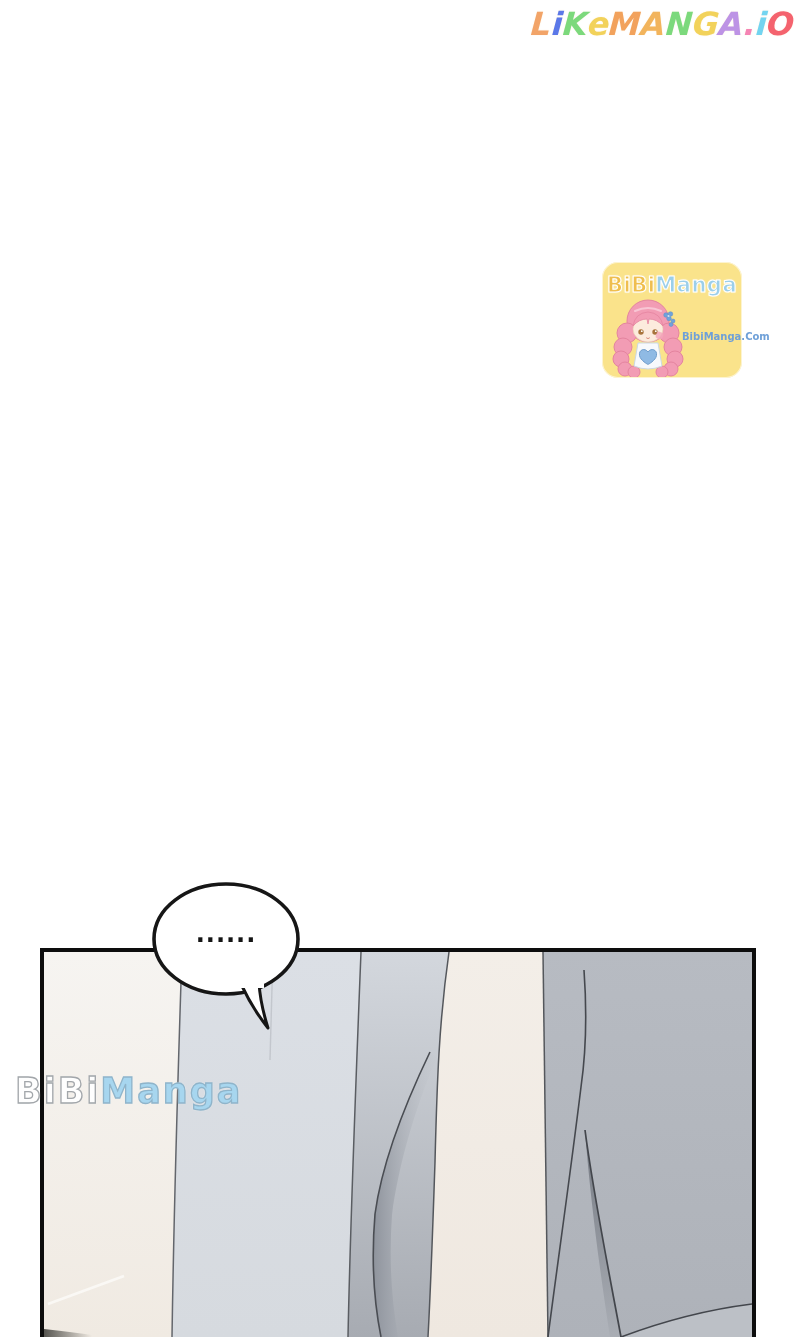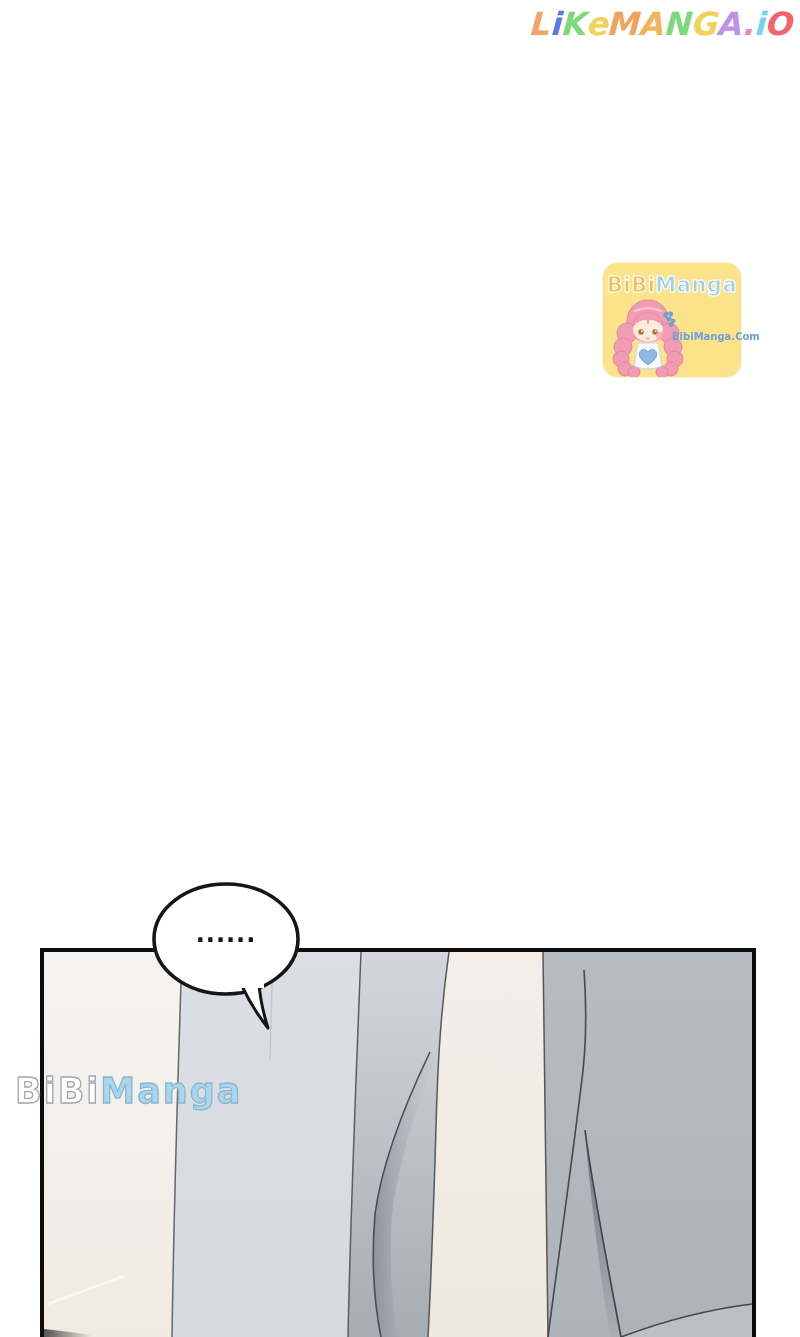--- a/index.html
+++ b/index.html
@@ -35,21 +35,21 @@
     color:var(--badge-bibi,#EFBE4E);
     -webkit-text-stroke:1px #ffffff;
     text-shadow:0 0 2px #ffffff;
   }
   .badge-title .t-manga{
     color:var(--badge-manga,#9CCFEA);
     -webkit-text-stroke:1px #ffffff;
     text-shadow:0 0 2px #ffffff;
   }
   .badge-url{
-    position:absolute;left:70px;top:69px;width:78px;
+    position:absolute;left:80px;top:69px;width:78px;
     font-size:10px;font-weight:bold;color:var(--badge-url,#6FA0D8);
     letter-spacing:0px;
   }
   .badge-spark{
     position:absolute;left:54px;top:70px;width:7px;height:7px;
     background:#F4A8BC;transform:rotate(20deg);border-radius:2px;opacity:.8;
   }
   .chibi{position:absolute;left:3px;bottom:1px;width:86px;height:82px;}
 
   

